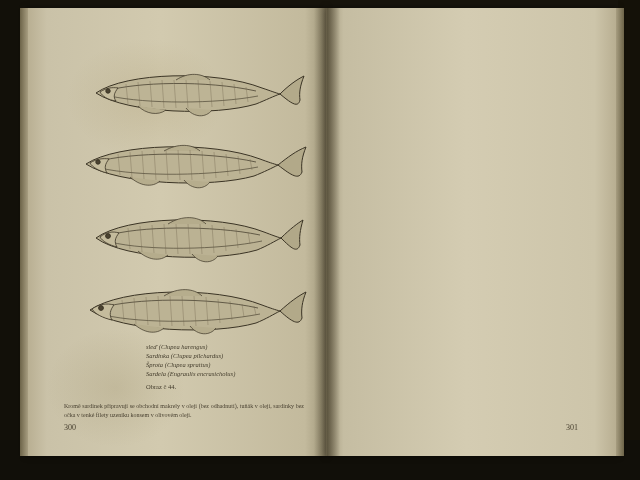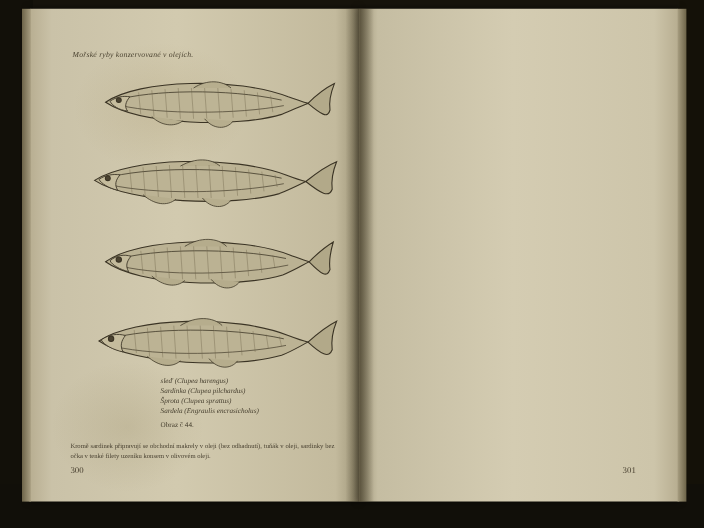--- a/index.html
+++ b/index.html
@@ -74,21 +74,20 @@
   <div class="surround-right"></div>
   <div class="surround-bottom"></div>
 
   <div class="book">
 
     <div class="page page-left">
       <div class="page-edge edge-l"></div>
       <div class="stain s1"></div>
       <div class="stain s3"></div>
 
-      <div class="caption-top blurry">Mořské ryby konzervované v olejích.</div>
 
       <div class="fish-area">
 
         <div class="fish" style="left:6px;top:0px;">
           <svg width="240" height="62" viewBox="0 0 240 62">
             <g fill="none" stroke="#3b3425" stroke-width="1">
               <path d="M30 33 C 60 12, 150 10, 196 28 C 205 31, 210 33, 214 34 C 208 36, 200 40, 190 44 C 150 56, 62 54, 30 33 Z" fill="#bdb495"></path>
               <path d="M214 34 C 222 26, 230 20, 238 16 C 234 26, 233 33, 234 40 C 232 48, 226 44, 214 34 Z" fill="#b3aa8a"></path>
               <path d="M40 31 C 70 22, 140 20, 190 31" stroke-width=".7"></path>
               <path d="M44 36 C 80 44, 150 44, 192 36" stroke-width=".6"></path>

